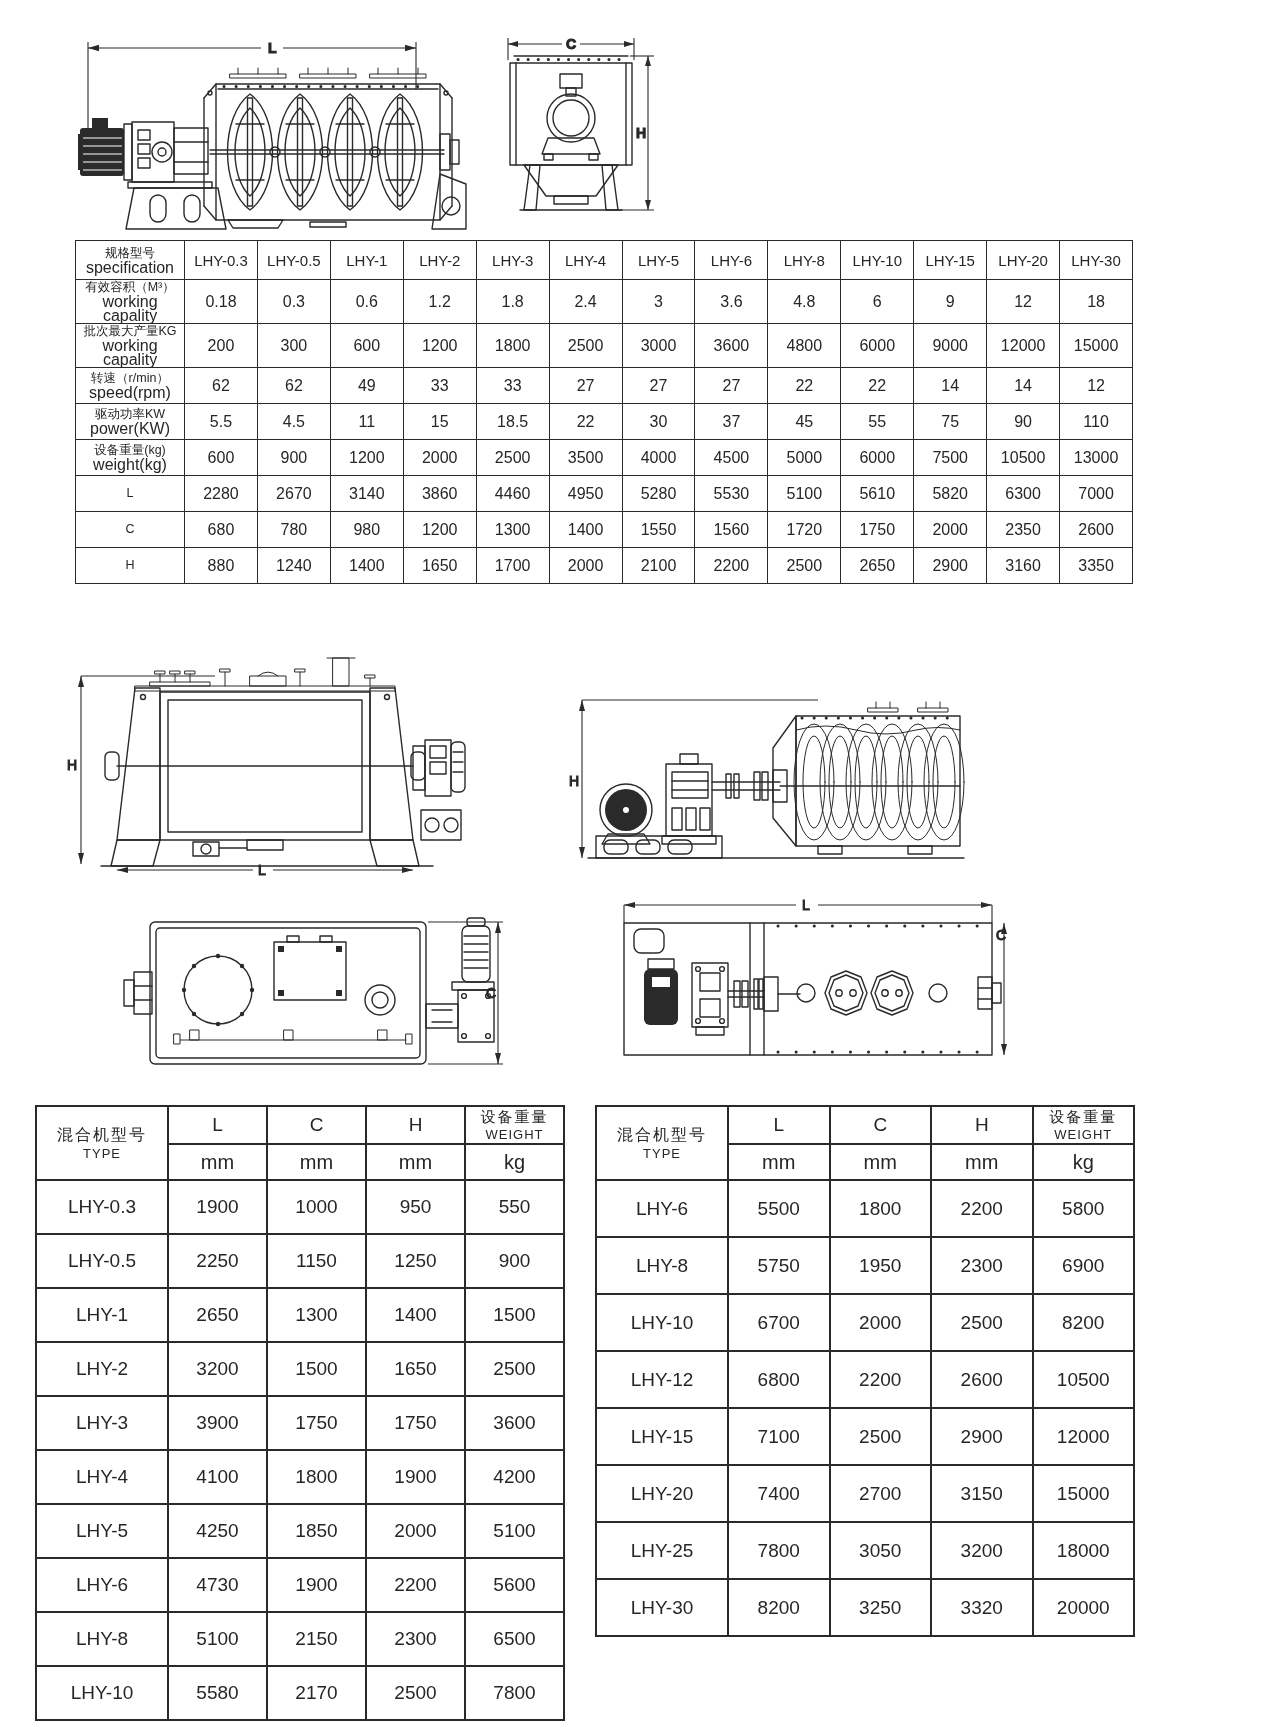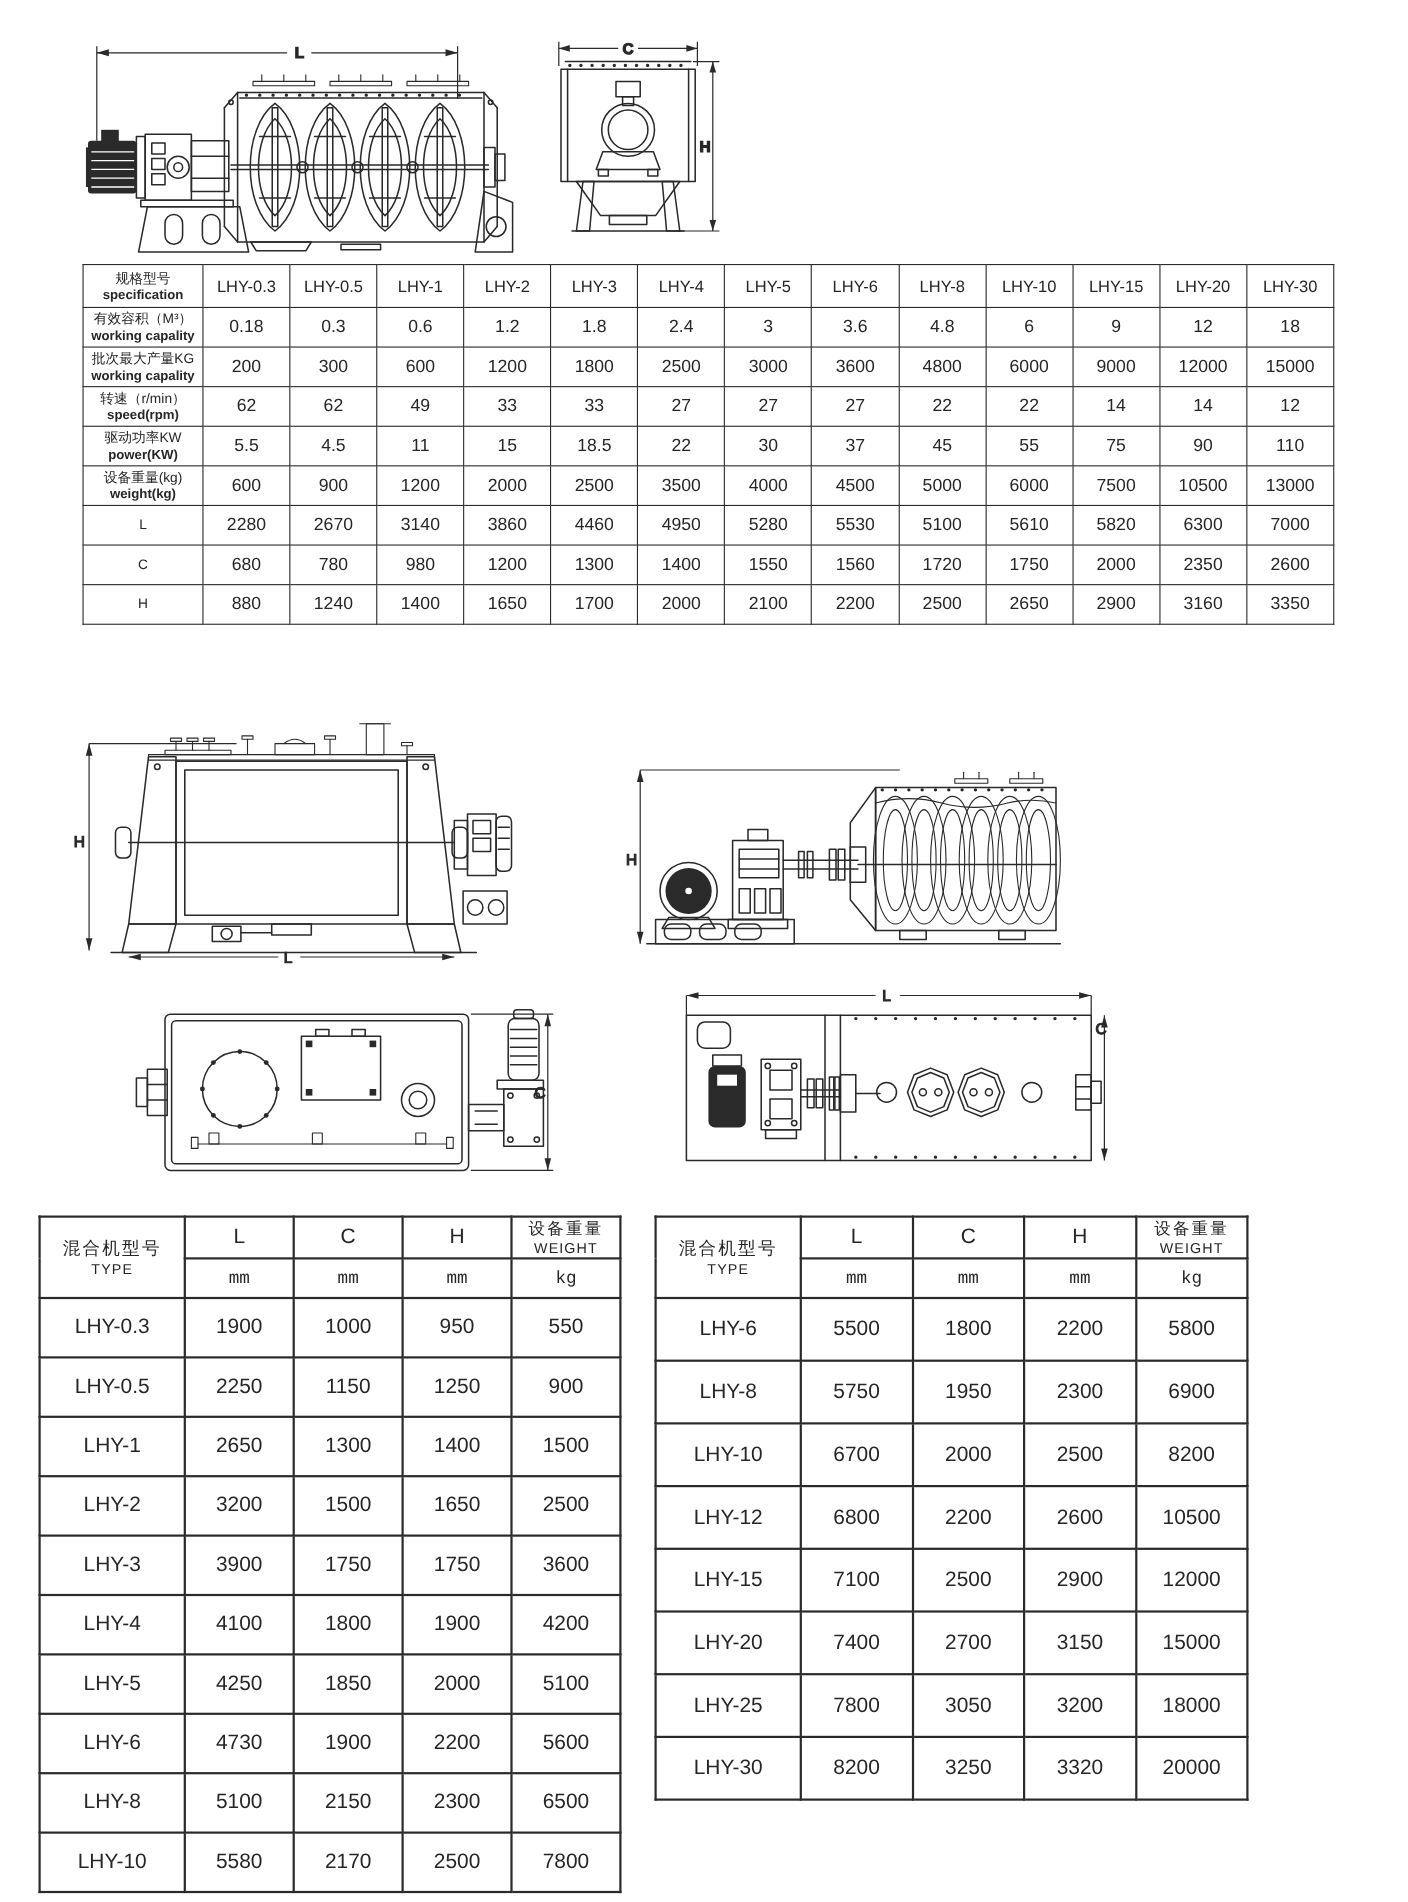--- a/index.html
+++ b/index.html
@@ -10,37 +10,37 @@
   .d{stroke:#2a2a2a;fill:none;stroke-width:1.4;stroke-linejoin:round;stroke-linecap:round;}
   .thin{stroke-width:1;}
   .dim{stroke:#2a2a2a;fill:none;stroke-width:1.1;}
   .ink{fill:#2a2a2a;stroke:none;}
   .wht{stroke:#ffffff;stroke-width:1.2;fill:none;}
   .dots{stroke:#2a2a2a;stroke-width:3;stroke-linecap:round;fill:none;}
   .dimtext{font:700 14px "Liberation Sans","DejaVu Sans",sans-serif;fill:#262626;}
   .dimtext2{font:400 14px "Liberation Sans","DejaVu Sans",sans-serif;fill:#262626;}
 
   
-  .spec-table{border-collapse:collapse;table-layout:fixed;width:1138px;padding-left:14px;}
+  .spec-table{border-collapse:collapse;table-layout:fixed;width:1058px;padding-left:14px;}
   .spec-table th,.spec-table td{border:1.5px solid #2a2a2a;text-align:center;vertical-align:middle;
       padding:0 1px;font-weight:400;}
   .spec-table .corner{width:106px;}
   .spec-table thead th{height:38px;font-size:15px;}
   .spec-table tbody td{height:35px;font-size:16px;}
   .spec-table tbody th{font-weight:400;}
   .spec-table .zh{font-size:12.5px;line-height:15px;}
-  .spec-table .en{font-size:12px;line-height:14px;font-weight:bold;}
+  .spec-table .en{font-size:16px;line-height:14px;}
   .spec-table th.single{font-size:18px;}
 
   
   .dim-table{border-collapse:collapse;table-layout:fixed;}
   .dim-table th,.dim-table td{border:2px solid #2a2a2a;text-align:center;vertical-align:middle;
       padding:0;font-weight:400;}
   .dim-table thead th{font-size:19px;}
-  .dim-table thead tr.units th{font-size:16px;height:34px;font-family:Liberation Mono, monospace;}
+  .dim-table thead tr.units th{font-size:20px;height:34px;}
   .dim-table thead tr.names th{height:36px;}
   .dim-table .typecell .zh{font-size:16px;letter-spacing:2px;}
   .dim-table .typecell .en{font-size:13px;letter-spacing:1px;}
   .dim-table .wtcell .zh{font-size:15px;letter-spacing:2px;}
   .dim-table .wtcell .en{font-size:13px;letter-spacing:1px;text-align:center;}
   .dim-table tbody th{font-size:19px;}
   .dim-table tbody td{font-size:19px;}
   #table-left{width:530px;} #table-left tbody tr{height:54px;}
   #table-right{width:540px;} #table-right tbody tr{height:57px;}
   #table-left col.c0{width:132px;} #table-right col.c0{width:132px;}

